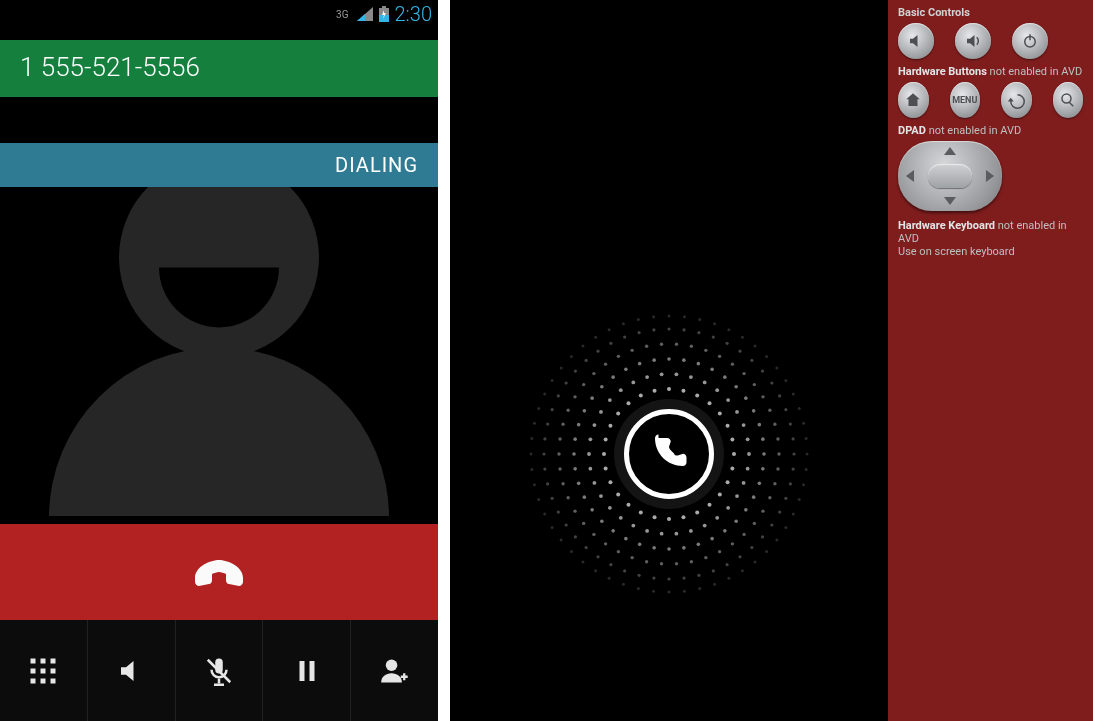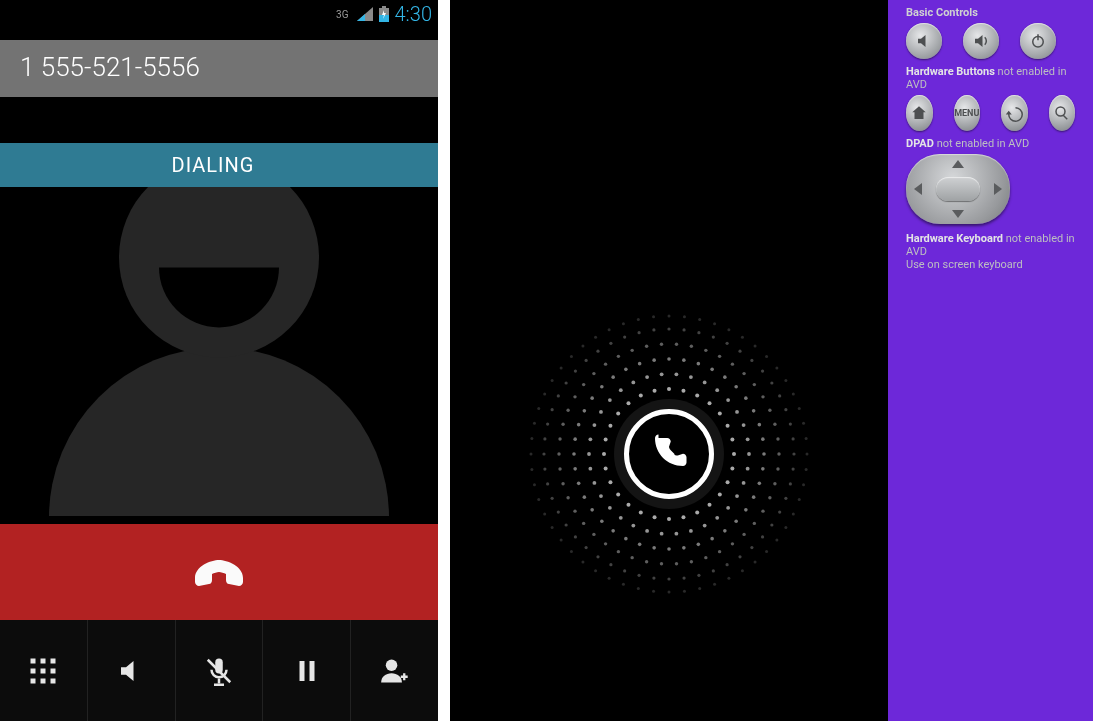--- a/index.html
+++ b/index.html
@@ -2,35 +2,35 @@
 <html><head>
 <meta charset="utf-8">
 <style>
   * { box-sizing: border-box; margin: 0; padding: 0; }
   html, body { width: 1093px; height: 721px; font-family: "Roboto", "Helvetica Neue", Arial, sans-serif; background:#fff; }
   .root { display:flex; width:1093px; height:523px; }
   .phone { position:relative; height:721px; background:#000; overflow:hidden; }
   .phone.left  { width:438px; }
   .gap { width:12px; background:#fff; }
   .phone.right { width:438px; }
-  .emuPanel { width:205px; height:721px; background:#6d28d9; color:#d8d9da; font-size:11px; padding:4px 18px; position:relative; }
+  .emuPanel { width:205px; height:721px; background:#7f1d1d; color:#d8d9da; font-size:11px; padding:4px 10px; position:relative; }
 
   
   .statusbar { position:absolute; top:0; left:0; right:0; height:28px; display:flex; align-items:center; justify-content:flex-end; padding:0 6px; font-size:18px; color:#fff; background:#000; }
   .statusbar .sbitem { margin-left:6px; display:inline-flex; align-items:center; }
   .clockCyan { color:#33b5e5; font-weight:300; font-size:20px; }
   .clockWhite { color:#f0f0f0; font-weight:300; font-size:20px; }
   .labelSmall { font-size:10px; color:#999; margin-right:2px; }
   .sbLeft { position:absolute; left:6px; top:4px; }
 
   
-  .numberRow { position:absolute; top:40px; left:0; right:0; padding:12px 20px 18px 20px; color:#fff; font-size:26px; font-weight:300; background:#737373; }
+  .numberRow { position:absolute; top:40px; left:0; right:0; padding:12px 20px 18px 20px; color:#fff; font-size:26px; font-weight:300; background:#15803d; }
 
   
-  .statusStrip { position:absolute; left:0; right:0; height:44px; background:#2f7b93; color:#fff; display:flex; align-items:center; justify-content:center; padding-right:20px; font-size:20px; letter-spacing:1px;padding-left:8px; }
+  .statusStrip { position:absolute; left:0; right:0; height:44px; background:#2f7b93; color:#fff; display:flex; align-items:center; justify-content:flex-end; padding-right:20px; font-size:20px; letter-spacing:1px;padding-left:8px; }
   .left .statusStrip  { top:143px; }
   .right .statusStrip { top:143px; }
 
   
   .avatarArea { position:absolute; left:0; right:0; top:97px; bottom:205px; background:#000; overflow:hidden; }
   .avatarSilhouette { position:absolute; left:50%; top:48%; transform:translate(-50%,-38%); }
   .silHead { width:200px; height:200px; border-radius:50%; background:#262626; margin:0 auto; position:relative; }
   .silMouth { position:absolute; left:50%; bottom:30px; transform:translateX(-50%); width:120px; height:60px; border-bottom-left-radius:60px; border-bottom-right-radius:60px; background:#000; }
   .silBody { width:340px; height:180px; background:#262626; border-top-left-radius:170px; border-top-right-radius:170px; margin-top:-10px; }
 
@@ -82,21 +82,21 @@
           </svg>
       </span>
       <span class="sbitem">
         <svg width="10" height="16" viewBox="0 0 10 16">
             <rect x="3" y="0" width="4" height="2" fill="#8a8a8a"></rect>
             <rect x="0" y="2" width="10" height="14" fill="#8a8a8a"></rect>
             <rect x="0" y="9" width="10" height="7" fill="#33b5e5"></rect>
             <path d="M5 4 L3 9 L5 9 L4 13 L7 7 L5 7 Z" fill="#fff"></path>
           </svg>
       </span>
-      <span class="sbitem clockCyan">4:30</span>
+      <span class="sbitem clockCyan">2:30</span>
     </div>
 
     <div class="numberRow">1 555-521-5556</div>
 
     <div class="avatarArea">
       <div class="avatarSilhouette">
         <div class="silHead">
             <div class="silMouth"></div>
           </div>
         <div class="silBody"></div>

